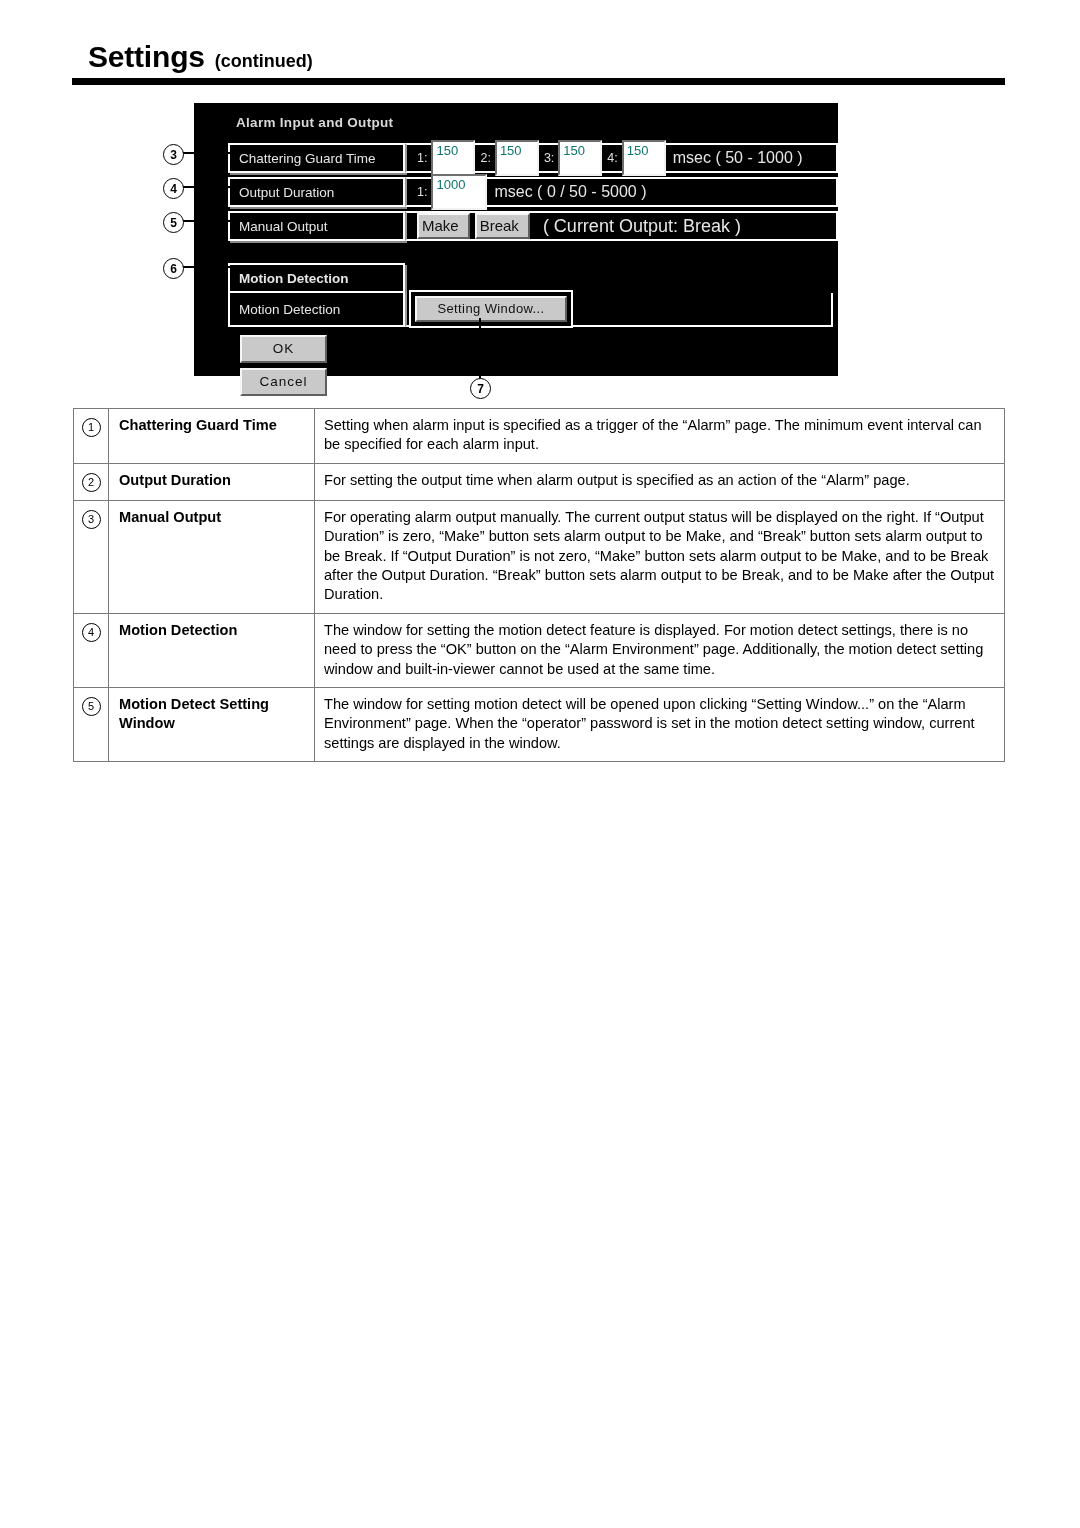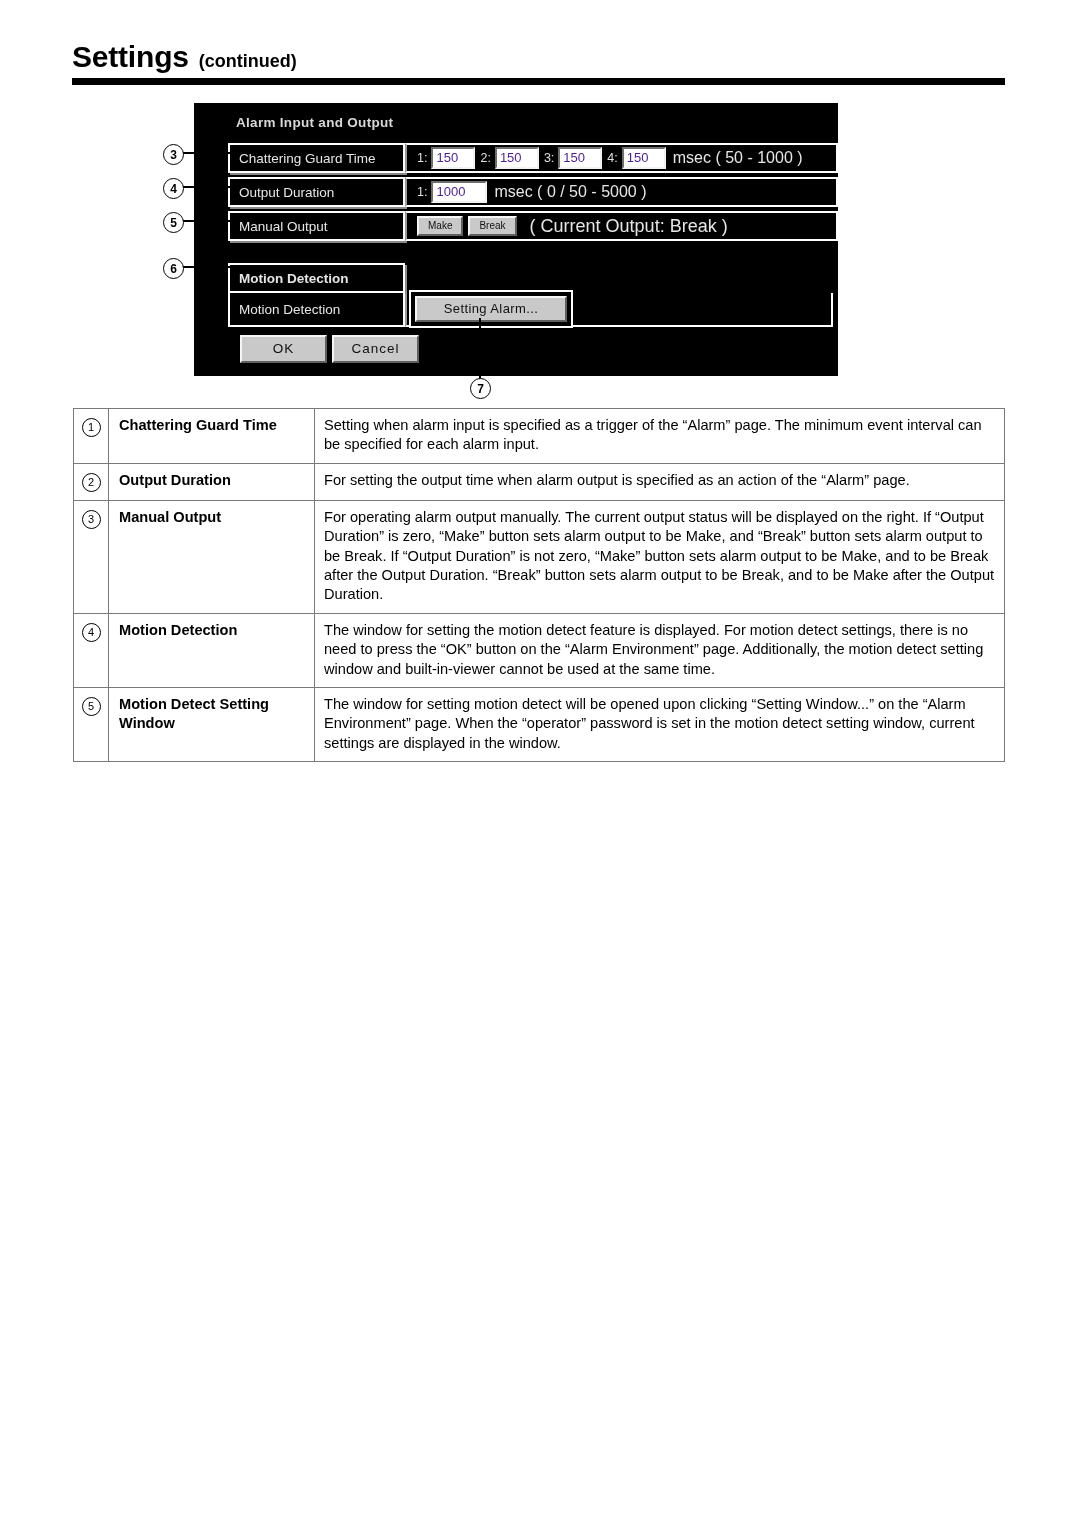--- a/index.html
+++ b/index.html
@@ -12,21 +12,21 @@
     height: 1528px;
     position: relative;
     font-family: "Liberation Sans", sans-serif;
     color: #000000;
     overflow: hidden;
   }
 
   
   #page-header {
     position: absolute;
-    left: 72px;
+    left: 88px;
     top: 40px;
     width: 933px;
   }
   #page-header .title-line {
     display: flex;
     align-items: baseline;
     gap: 10px;
     padding-bottom: 6px;
   }
   #page-header .title-main {
@@ -96,39 +96,39 @@
     display: flex;
     align-items: center;
     padding-left: 10px;
     gap: 5px;
   }
 
   .fld-group { display: flex; align-items: center; gap: 4px; }
   .fld-idx { font-size: 12.5px; color: #e0e0e0; }
   .txtbox {
     background: #ffffff;
-    color: #4c1d95;
+    color: #0f766e;
     font-size: 13px;
     line-height: 15px;
-    padding: 1px 3px 2px 3px;
+    padding: 1px 3px 16px 3px;
     border-top: 2px solid #6e6e6e;
     border-left: 2px solid #6e6e6e;
     border-right: 2px solid #f2f2f2;
     border-bottom: 2px solid #f2f2f2;
     min-width: 44px;
     box-sizing: border-box;
   }
   .txtbox.wide { min-width: 56px; }
   .unit-text { font-size: 16px; color: #e6e6e6; margin-left: 2px; white-space: nowrap; }
 
   .btn3d {
     background: #c9c9c9;
     color: #101010;
-    font-size: 10px;
-    padding: 2px 9px 3px 9px;
+    font-size: 15px;
+    padding: 2px 9px 3px 3px;
     border-top: 2px solid #f6f6f6;
     border-left: 2px solid #f6f6f6;
     border-right: 2px solid #5f5f5f;
     border-bottom: 2px solid #5f5f5f;
     white-space: nowrap;
   }
   .cur-out { font-size: 18px; color: #e6e6e6; margin-left: 8px; white-space: nowrap; }
 
   
   #md-header-row { position: absolute; left: 34px; top: 160px; }
@@ -164,20 +164,21 @@
     border-right: 2px solid #5f5f5f;
     border-bottom: 2px solid #5f5f5f;
   }
 
   #dlg-footer-buttons {
     position: absolute;
     left: 46px;
     top: 232px;
     display: flex;
     gap: 5px;
+    flex-direction: column;
   }
   #dlg-footer-buttons .btn3d {
     width: 83px;
     text-align: center;
     font-size: 13.5px;
     letter-spacing: 1px;
     padding: 4px 0 5px 0;
   }
 
   
@@ -317,21 +318,21 @@
   </div>
 
   <div class="dlg-row" id="md-header-row">
     <div class="dlg-label-cell bold">Motion Detection</div>
   </div>
 
   <div class="dlg-row" id="md-row">
     <div class="dlg-label-cell">Motion Detection</div>
     <div class="dlg-value-cell" style="position:relative;">
       <div id="setting-window-wrap">
-        <div id="btn-setting-window">Setting Alarm...</div>
+        <div id="btn-setting-window">Setting Window...</div>
       </div>
     </div>
   </div>
 
   <div id="dlg-footer-buttons">
     <span class="btn3d">OK</span>
     <span class="btn3d">Cancel</span>
   </div>
 </div>
 

